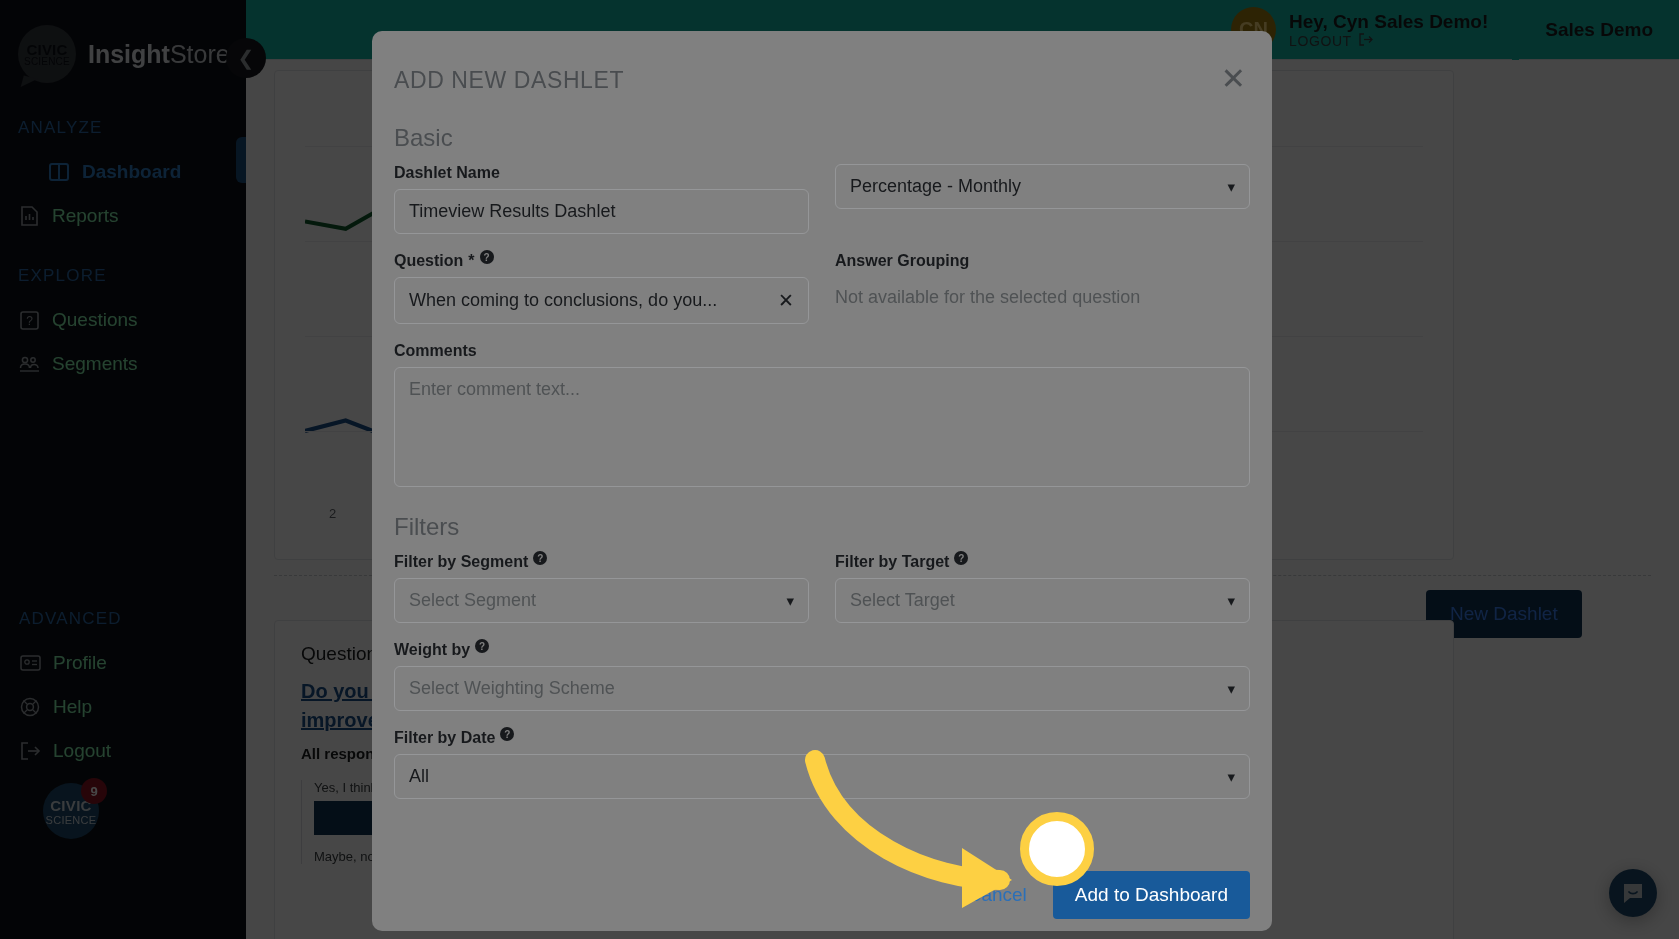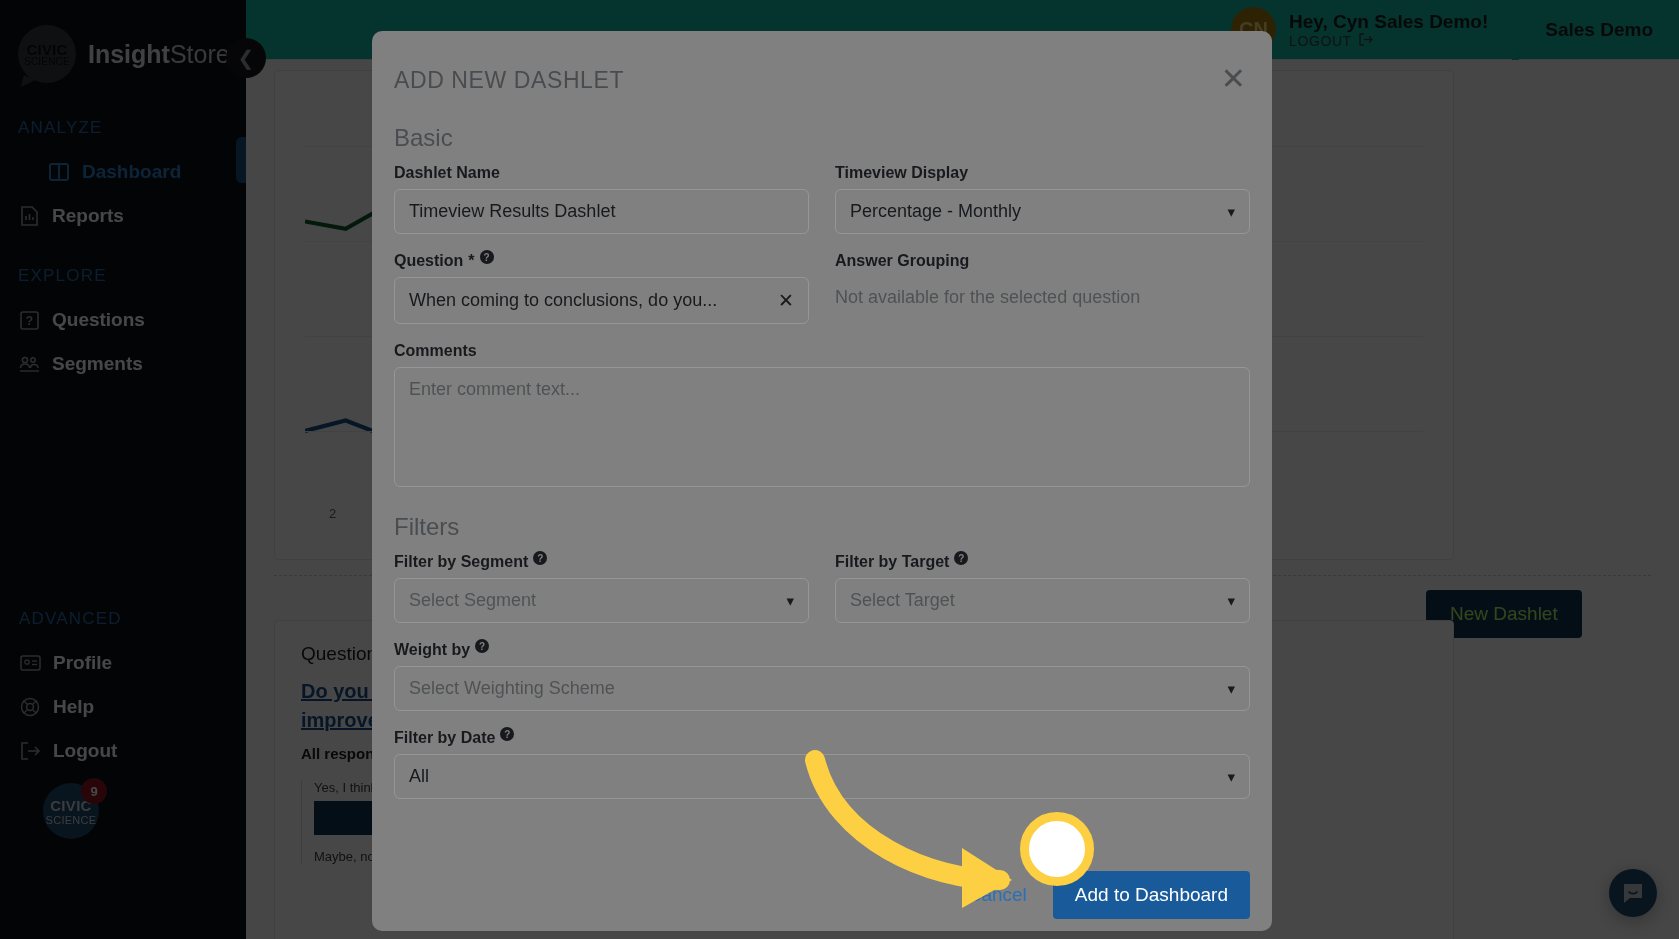--- a/index.html
+++ b/index.html
@@ -43,21 +43,21 @@
     display: flex; align-items: center; justify-content: center;
     font-size: 20px; z-index: 3;
   }
 
   .nav-group-label {
     color: #2b6aa8; font-size: 17px; letter-spacing: 1.2px;
     padding: 0 18px; margin-top: 28px; margin-bottom: 12px;
   }
   .nav-item {
     display: flex; align-items: center; gap: 12px;
-    padding: 11px 18px; color: #ffffff; font-size: 19px; font-weight: bold;
+    padding: 11px 18px; color: #86efac; font-size: 19px;
   }
   .nav-item .ic { width: 22px; height: 22px; display:flex; align-items:center; justify-content:center; }
   .nav-item.active { color: #2f7fc6; font-weight: 700; padding-left: 48px; }
   .nav-active-pill {
     position: absolute; right: 0; width: 10px; height: 46px;
     background: #1b4f7e; border-radius: 6px 0 0 6px;
   }
   .sidebar-bottom { position: absolute; left: 1px; right: 0; bottom: 0; padding-bottom: 100px; }
   .sci-badge {
     margin: 10px 0 0 42px; width: 56px; height: 56px; border-radius: 50%;
@@ -103,21 +103,21 @@
   .card {
     position: absolute; background: #ffffff; border: 1px solid #e3e5e8; border-radius: 4px;
   }
   .card-chart { left: 28px; top: 10px; width: 1180px; height: 490px; }
   .chart-plot { position:absolute; left: 30px; top: 30px; right: 30px; bottom: 60px; }
   .gridline { position:absolute; left:0; right:0; height:1px; background:#eceef0; }
   .axis-label { position:absolute; font-size: 13px; color:#5f6368; }
 
   .dashed-sep { position:absolute; left: 28px; right: 28px; top: 515px; border-top: 1px dashed #c9ccd1; }
   .new-dashlet-btn {
-    position: absolute; left: 1180px; top: 530px; background: #103253; color: #bef264;
+    position: absolute; left: 1180px; top: 530px; background: #103253; color: #3b82f6;
     font-size: 19px; padding: 13px 24px; border-radius: 4px; border: none;
   }
   .card-q { left: 28px; top: 560px; width: 1180px; height: 400px; padding: 22px 26px; }
   .q-kicker { font-size: 19px; color:#1b1d1f; }
   .q-link { display:block; margin-top: 12px; font-size: 20px; font-weight: 700; color:#1b4f8a; text-decoration: underline; max-width: 360px; line-height: 1.45; }
   .q-all { margin-top: 10px; font-size: 15px; font-weight: 700; color:#1b1d1f; }
   .bar-row { margin-top: 18px; padding-left: 12px; border-left: 1px solid #dadce0; }
   .bar-lbl { font-size: 13px; color:#3c4043; margin-top: 14px; }
   .bar { height: 34px; background: #103253; margin-top: 6px; }
 
@@ -385,23 +385,20 @@
     <div class="section-title">Basic</div>
 
     <div class="grid2">
       <div>
         <div class="field-label">
           <span>Dashlet Name</span>
         </div>
         <div class="input">Timeview Results Dashlet</div>
       </div>
       <div>
-        <div class="field-label">
-          <span>Timeview Display</span>
-        </div>
         <div class="selectbox">
           <span>Percentage - Monthly</span>
           <span class="chev">▾</span>
         </div>
       </div>
     </div>
 
     <div class="grid2 row-gap">
       <div>
         <div class="field-label">

